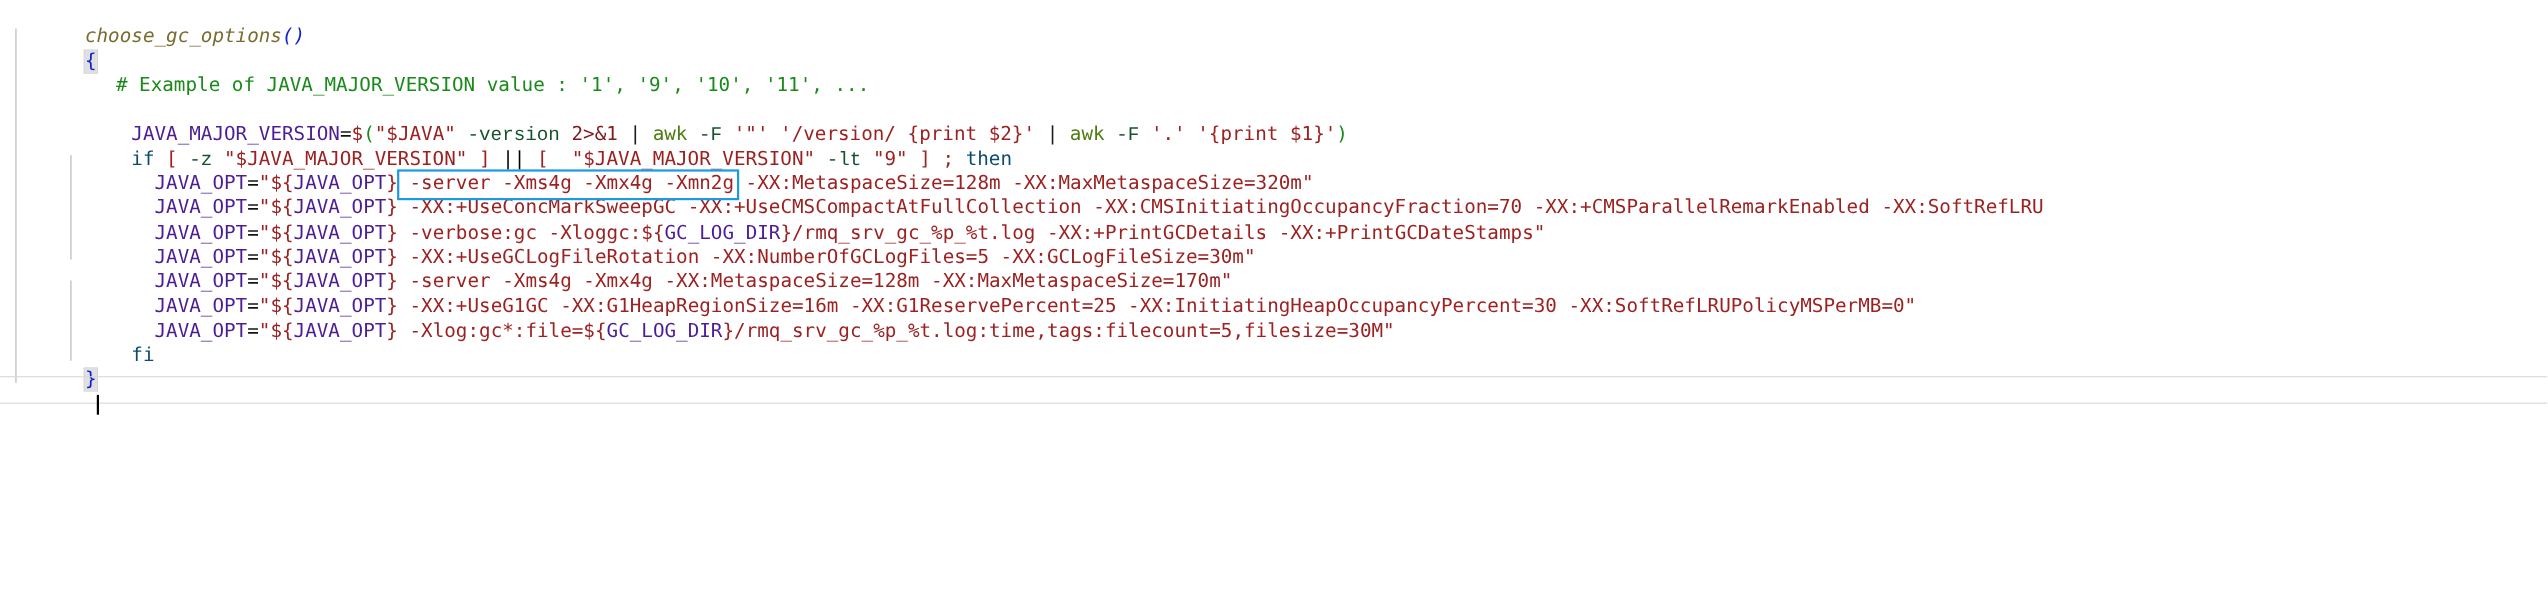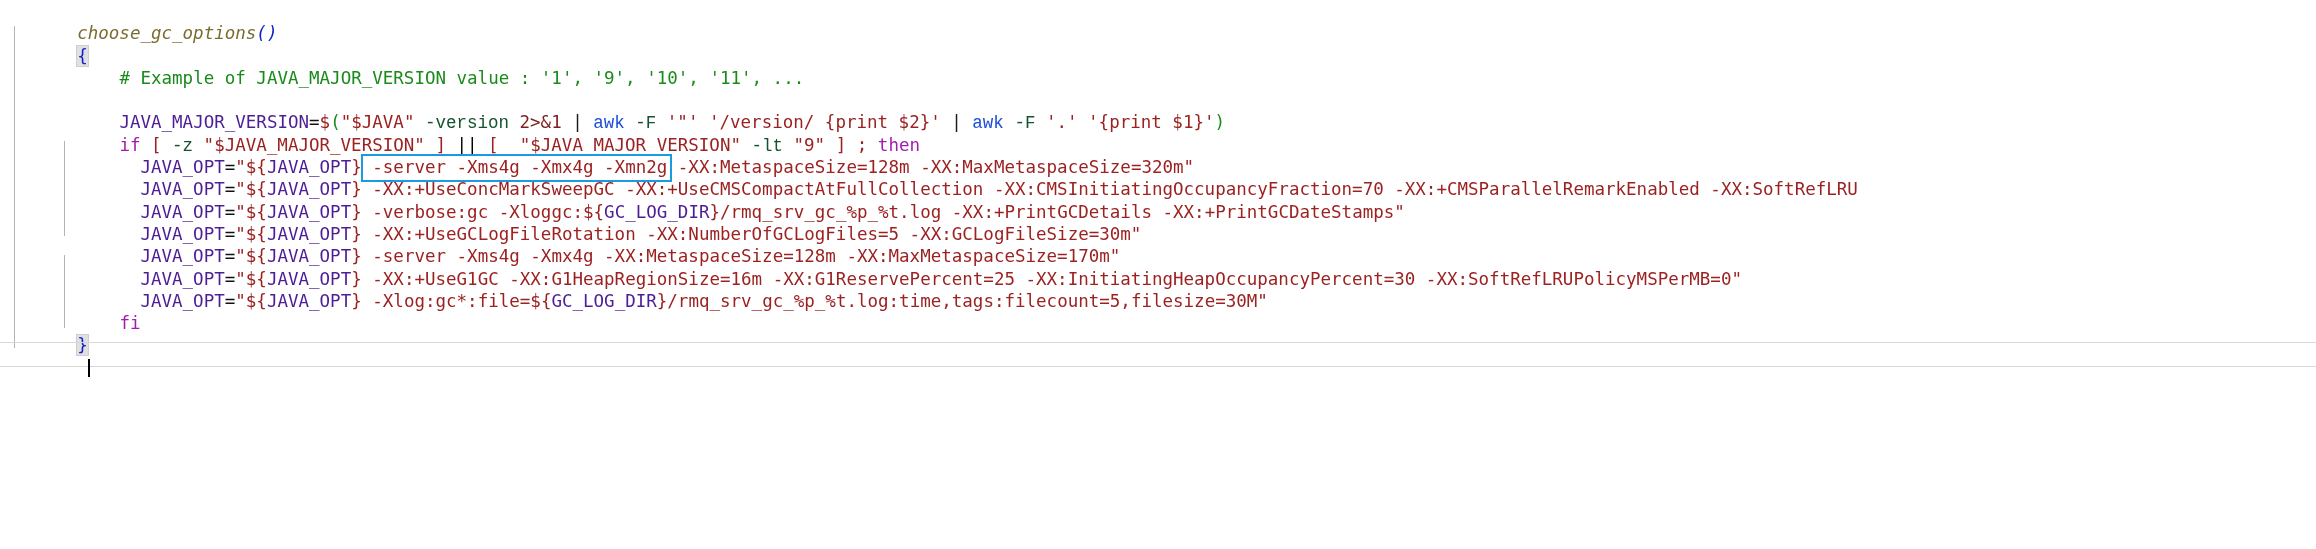--- a/index.html
+++ b/index.html
@@ -41,23 +41,23 @@
   .line .txt { display: inline; }
 
   
   .tok-func    { color: #7a6c2e; }
   .tok-paren   { color: #1122cc; }
   .tok-brace   { color: #1122cc; }
   .tok-comment { color: #1a8a1a; }
   .tok-var     { color: #4c1d95; }
   .tok-plain   { color: #000000; }
   .tok-string  { color: #9c2222; }
-  .tok-kw      { color: #a21caf; }
+  .tok-kw      { color: #0c4a6e; }
   .tok-flag    { color: #14532d; font-family: Liberation Mono, monospace; }
-  .tok-cmd     { color: #1d4ed8; font-family: Liberation Mono, monospace; }
+  .tok-cmd     { color: #4d7c0f; }
   .tok-pipe    { color: #1a1a1a; }
   .tok-num     { color: #7f1d1d; }
   .tok-punct   { color: #111111; }
   .tok-green   { color: #1a8a1a; }
 
   
   .brace-hl {
     background: #e0e0e0;
     outline: 1px solid #cfcfcf;
   }
@@ -105,21 +105,21 @@
   <div class="code-area">
 
     <div class="line" style="padding-left:14px;font-style:italic;">
       <span class="txt tok-func">choose_gc_options</span><span class="txt tok-paren">()</span>
     </div>
 
     <div class="line" style="padding-left:14px;">
       <span class="txt tok-brace brace-hl">{</span>
     </div>
 
-    <div class="line" style="padding-left:14px;">
+    <div class="line" style="padding-left:0;">
       <span class="txt tok-plain">    </span><span class="txt tok-comment"># Example of JAVA_MAJOR_VERSION value : '1', '9', '10', '11', ...</span>
     </div>
 
     <div class="line" style="padding-left:14px;">
       <span class="txt tok-plain">    </span>
     </div>
 
     <div class="line" style="padding-left:14px;">
       <span class="txt tok-plain">    </span><span class="txt tok-var">JAVA_MAJOR_VERSION</span><span class="txt tok-punct">=</span><span class="txt tok-string">$</span><span class="txt tok-green">(</span><span class="txt tok-string">"$JAVA"</span><span class="txt tok-plain"> </span><span class="txt tok-flag">-version</span><span class="txt tok-num"> 2&gt;&amp;1 </span><span class="txt tok-pipe">|</span><span class="txt tok-cmd"> awk </span><span class="txt tok-flag">-F</span><span class="txt tok-string"> '"' '/version/ {print $2}' </span><span class="txt tok-pipe">|</span><span class="txt tok-cmd"> awk </span><span class="txt tok-flag">-F</span><span class="txt tok-string"> '.' '{print $1}'</span><span class="txt tok-green">)</span>
     </div>

